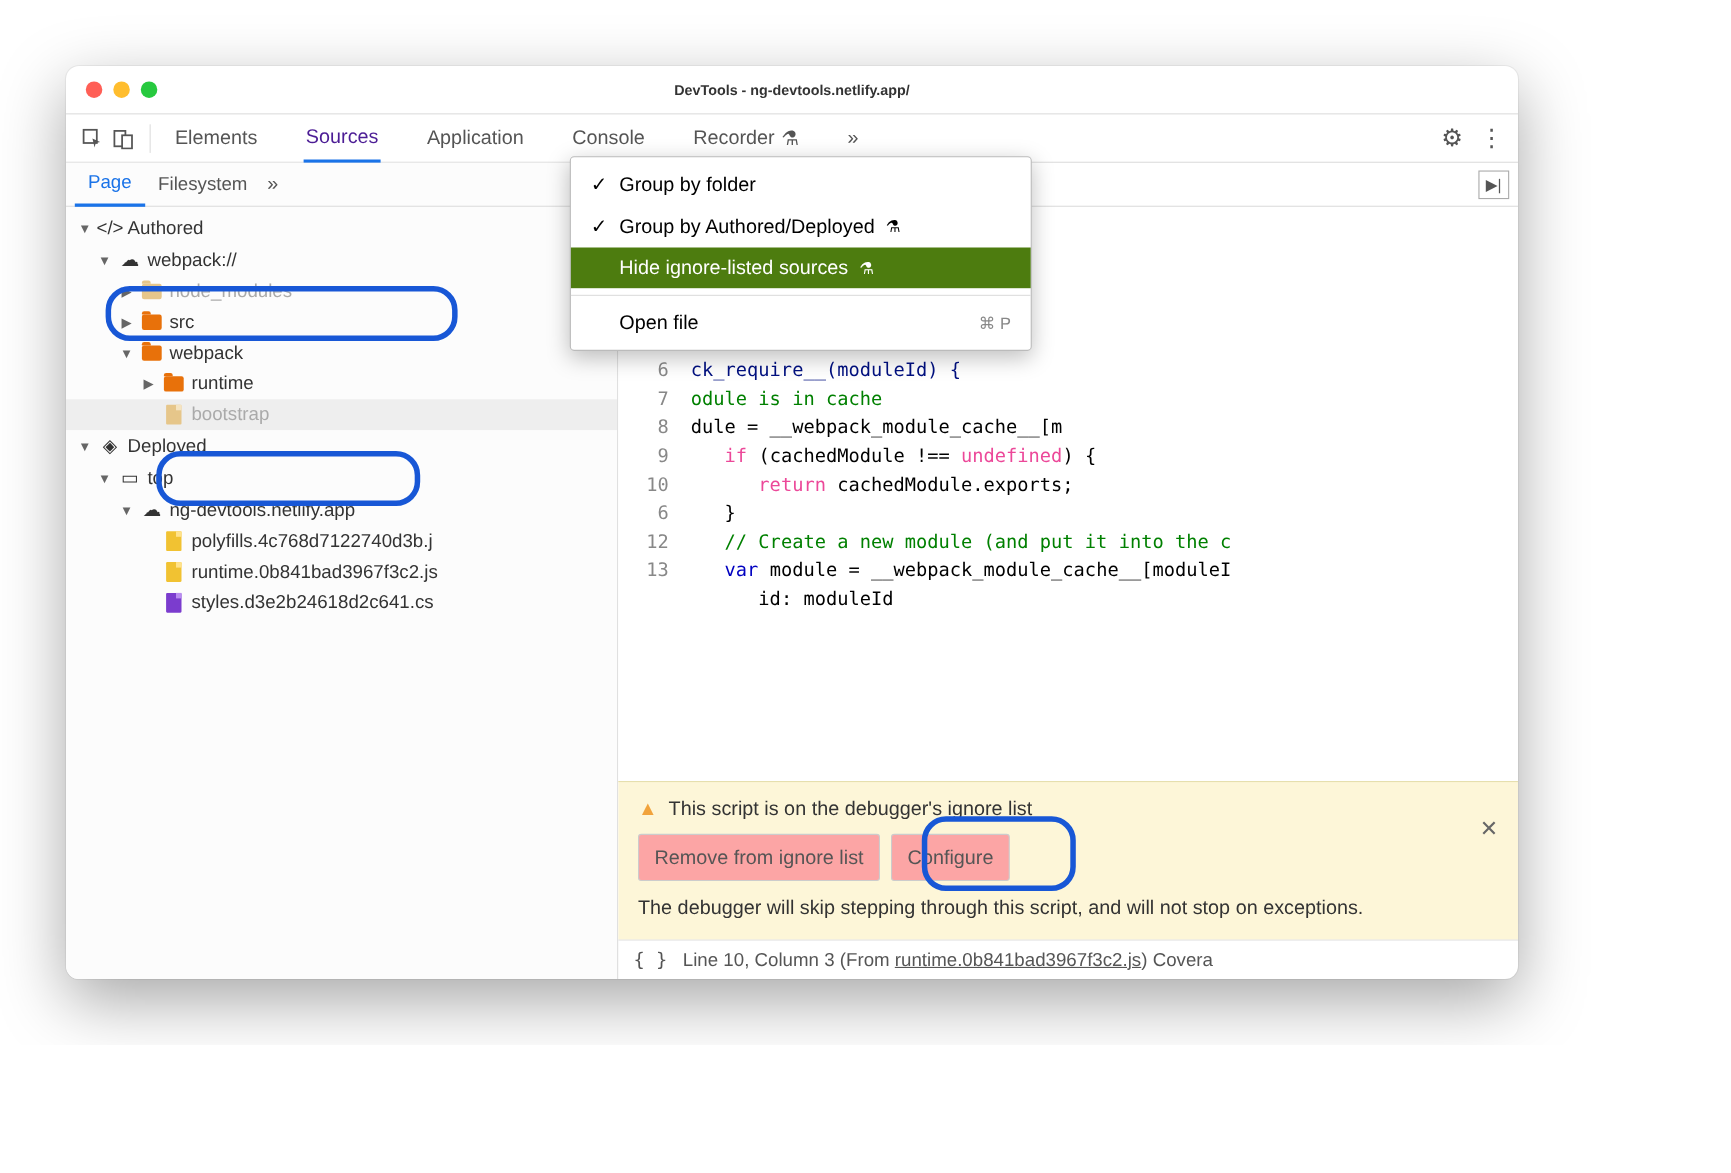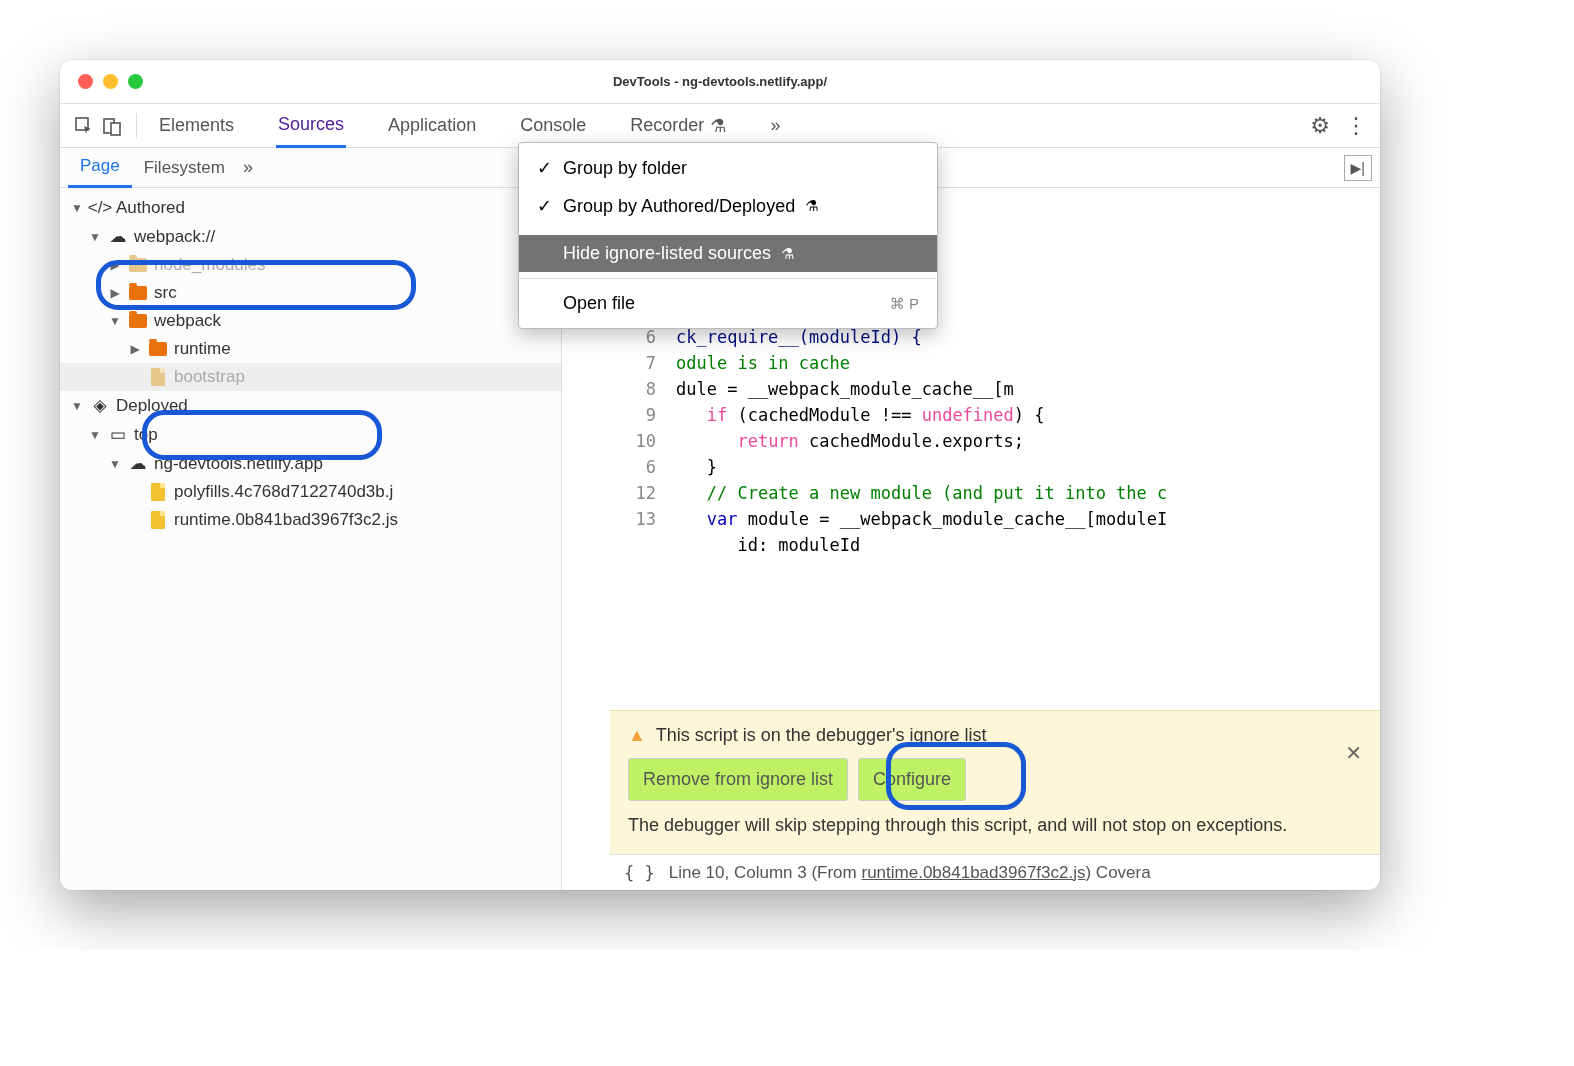--- a/index.html
+++ b/index.html
@@ -18,21 +18,21 @@
 
 .toolbar { height: 44px; display: flex; align-items: center; border-bottom: 1px solid #ddd; padding: 0 10px; }
 .tbicon { width: 28px; height: 28px; display: flex; align-items: center; justify-content: center; cursor: pointer; color: #555; }
 .tbsep { width: 1px; height: 26px; background: #ddd; margin: 0 10px; }
 .tabs { display: flex; gap: 40px; margin-left: 10px; flex: 1; }
 .tab { font-size: 18px; color: #555; cursor: pointer; padding: 10px 2px; display: flex; align-items: center; gap: 6px; }
 .tab.active { color: #4c1d95; border-bottom: 3px solid #1a73e8; font-weight: 500; }
 .tbright { display: flex; align-items: center; gap: 8px; }
 
 
-.body { display: flex; height: calc(100% - 88px); gap: 48px; }
+.body { display: flex; height: calc(100% - 88px); }
 
 
 .sidebar { width: 502px; border-right: 1px solid #ddd; display: flex; flex-direction: column; background: #fcfcfc; position: relative; overflow: hidden; }
 .sidetabs { height: 40px; display: flex; align-items: center; border-bottom: 1px solid #ddd; padding: 0 8px; }
 .sidetab { font-size: 17px; color: #555; padding: 9px 12px; cursor: pointer; }
 .sidetab.active { color: #1a73e8; border-bottom: 3px solid #1a73e8; }
 .chev { color: #555; margin-left: 6px; font-size: 18px; cursor: pointer; }
 .sideflex { flex: 1; }
 .sidemore { color: #555; font-size: 22px; padding: 0 10px; cursor: pointer; }
 
@@ -68,41 +68,41 @@
 .edtabs { height: 40px; display: flex; align-items: center; border-bottom: 1px solid #ddd; padding: 0 8px; gap: 18px; }
 .edtab { font-size: 17px; color: #555; padding: 9px 4px; display: flex; align-items: center; gap: 10px; cursor: pointer; }
 .edtab.active { color: #1a73e8; border-bottom: 3px solid #1a73e8; }
 .edtab .close { color: #666; font-size: 15px; }
 .navicon { color: #555; padding: 4px 6px; border: 1px solid #aaa; font-size: 14px; cursor: pointer; }
 .edright { margin-left: auto; }
 
 
 .ctxmenu { position: absolute; top: 82px; left: 458px; width: 420px; background: #fff; border: 1px solid #bbb; border-radius: 4px; box-shadow: 0 6px 20px rgba(0,0,0,0.25); z-index: 50; padding: 6px 0; font-size: 18px; }
 .ctxitem { padding: 8px 18px; display: flex; align-items: center; gap: 10px; cursor: pointer; }
-.ctxitem.sel { background: #737373; color: #fff; margin-top: 10px; }
+.ctxitem.sel { background: #4d7c0f; color: #fff; }
 .ctxitem .chk { width: 16px; }
 .ctxitem .flask { font-size: 15px; }
 .ctxdiv { height: 1px; background: #ddd; margin: 6px 0; }
 .ctxshort { margin-left: auto; color: #888; font-size: 15px; }
 
 
 .code { flex: 1; display: flex; overflow: hidden; font-family: Menlo, Consolas, monospace; font-size: 17px; line-height: 26px; position: relative; }
 .gutter { width: 56px; text-align: right; color: #888; padding: 6px 10px 6px 0; background: #fff; }
 .codetext { padding: 6px 0 6px 10px; white-space: pre; overflow: hidden; }
 .kw { color: #ec4899; } 
 .kw2 { color: #0000c0; }
 .cm { color: #008000; }
 .id { color: #001080; }
 
 
 .notice { background: #fdf6d8; border-top: 1px solid #e6dfae; padding: 14px 18px 18px 18px; font-size: 18px; color: #333; position: relative; }
 .notice .row1 { display: flex; align-items: center; gap: 10px; margin-bottom: 12px; }
 .warnicon { color: #f1a33c; font-size: 18px; }
 .notice .btns { display: flex; gap: 10px; margin-bottom: 14px; }
-.nbtn { background: #bef264; border: 1px solid #ccc; padding: 10px 14px; font-size: 18px; color: #555; border-radius: 3px; cursor: pointer; }
+.nbtn { background: #fca5a5; border: 1px solid #ccc; padding: 10px 14px; font-size: 18px; color: #555; border-radius: 3px; cursor: pointer; }
 .nclose { position: absolute; top: 30px; right: 18px; font-size: 20px; color: #666; cursor: pointer; }
 
 
 .status { height: 36px; border-top: 1px solid #ddd; display: flex; align-items: center; padding: 0 14px; font-size: 17px; color: #555; gap: 14px; }
 .status .braces { font-family: Menlo, monospace; }
 .status a { color: #555; text-decoration: underline; }
 </style>
 </head>
 <body>
 
@@ -226,20 +226,27 @@
               <span class="file-yellow"></span>
             </span>
           <span>polyfills.4c768d7122740d3b.j</span>
         </div>
         <div class="node ind3">
           <span class="exp"></span>
             <span class="iconbox">
               <span class="file-yellow"></span>
             </span>
           <span>runtime.0b841bad3967f3c2.js</span>
+        </div>
+        <div class="node ind3">
+          <span class="exp"></span>
+            <span class="iconbox">
+              <span class="file-purple"></span>
+            </span>
+          <span>styles.d3e2b24618d2c641.cs</span>
         </div>
       </div>
 
       <div class="ring" style="top:112px; left:36px; width:320px; height:50px;"></div>
       <div class="ring" style="top:262px; left:82px; width:240px; height:50px;"></div>
     </div>
 
     <div class="editor">
       <div class="edtabs">
         <div class="navicon">|◀</div>

